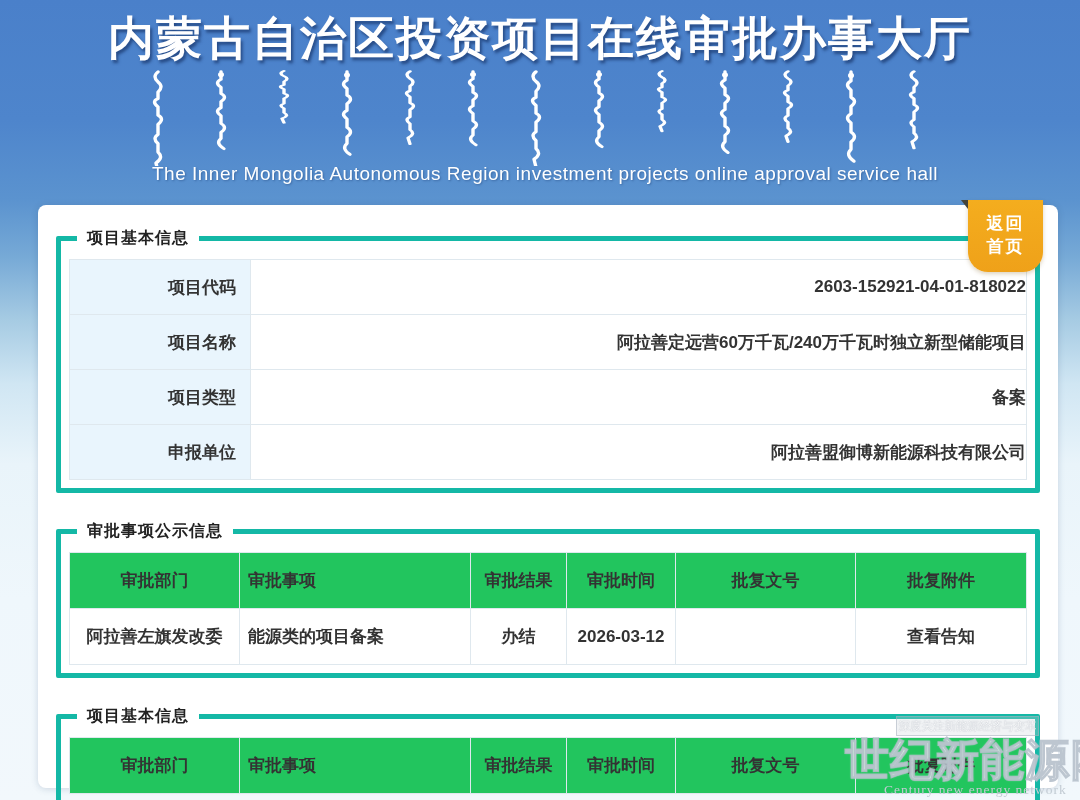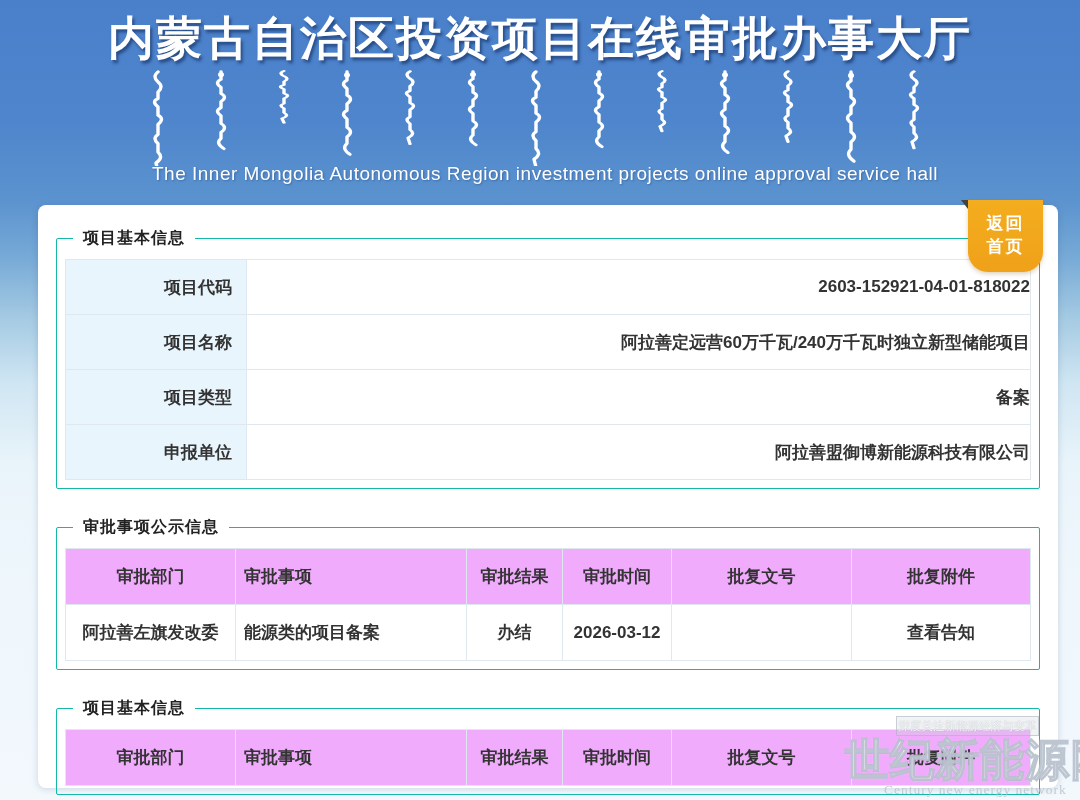--- a/index.html
+++ b/index.html
@@ -32,39 +32,39 @@
   }
 
   
   .panel {
     position:absolute; left:38px; top:205px; width:1020px; height:583px;
     background:#fff; border-radius:8px;
     box-shadow:0 1px 7px rgba(30,60,100,.18);
     padding:23px 18px 0 18px;
   }
   fieldset {
-    border:1px solid #14b8a6; border-radius:2px;
+    border:5px solid #14b8a6; border-radius:2px;
     padding:0 8px 8px 8px; margin:0 0 28px 0;
   }
   legend {
     font-size:16px; font-weight:bold; color:#222;
     padding:0 10px; margin-left:8px; letter-spacing:1px;
   }
   table { border-collapse:collapse; width:100%; margin-top:10px; table-layout:fixed; }
   td, th { border:1px solid #dfe8ee; font-size:17px; color:#333; font-weight:bold; }
 
   
   .kv-table td { height:55px; }
   .kv-label {
     width:181px; background:#e9f5fd; text-align:right; padding-right:14px;
   }
   .kv-value { padding-left:14px; text-align:right; }
 
   
-  .ap-table th { height:56px; background:#f0abfc; text-align:center; }
+  .ap-table th { height:56px; background:#22c55e; text-align:center; }
   .ap-table td { height:56px; text-align:center; }
   .ap-table .al { text-align:left; padding-left:8px; }
   .link-cell { cursor:pointer; }
 
   
   .home-tab {
     position:absolute; left:968px; top:200px; width:75px; height:72px;
     background:linear-gradient(180deg,#f4ad1e,#efa119);
     border-radius:0 0 20px 20px;
     color:#fff; font-size:17px; font-weight:bold; letter-spacing:2px;

